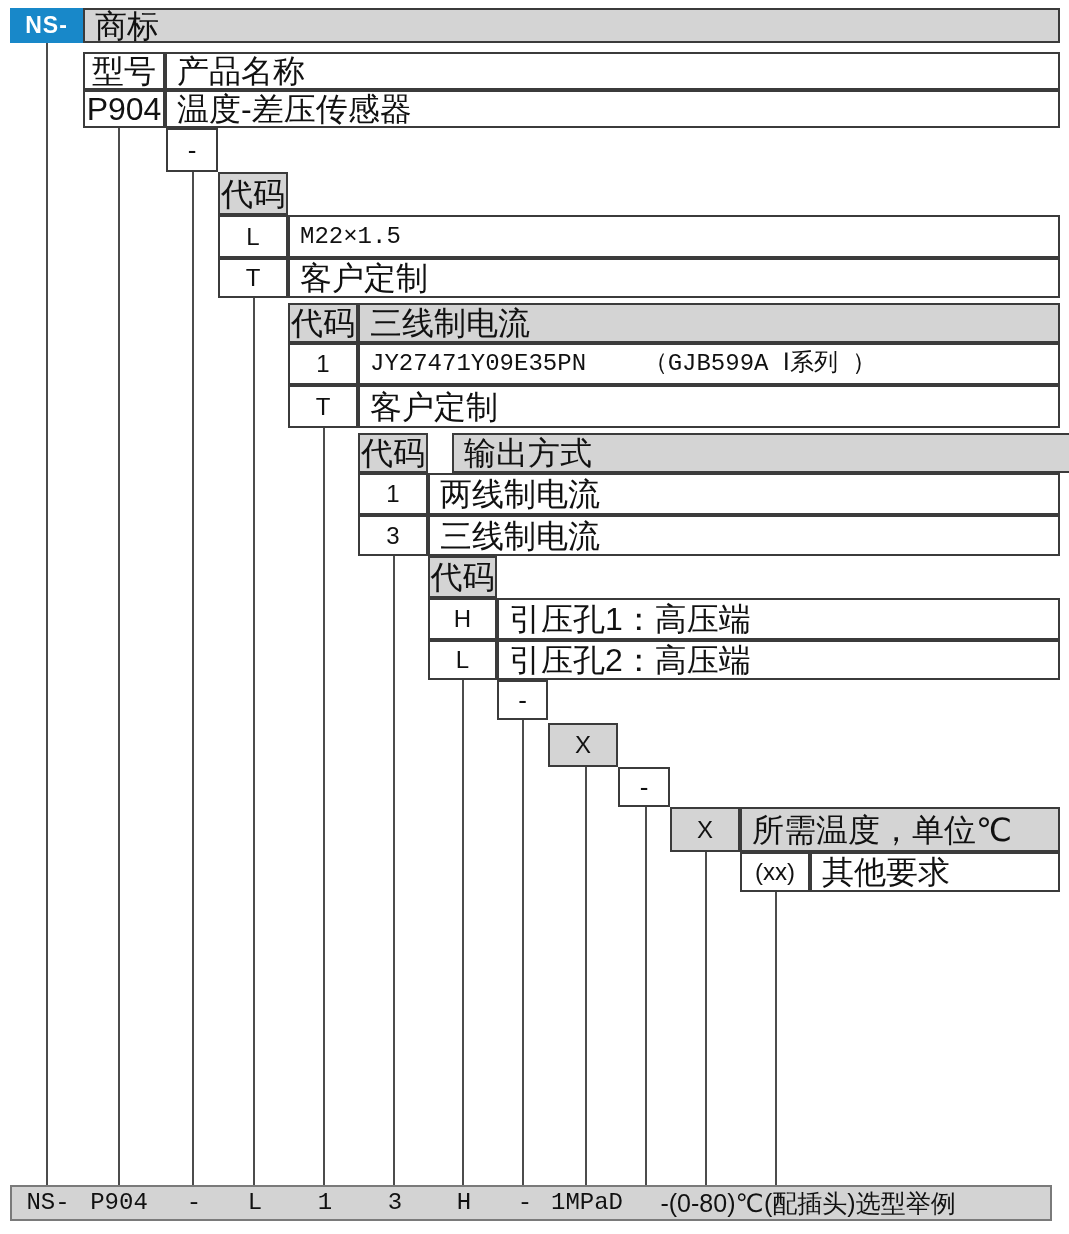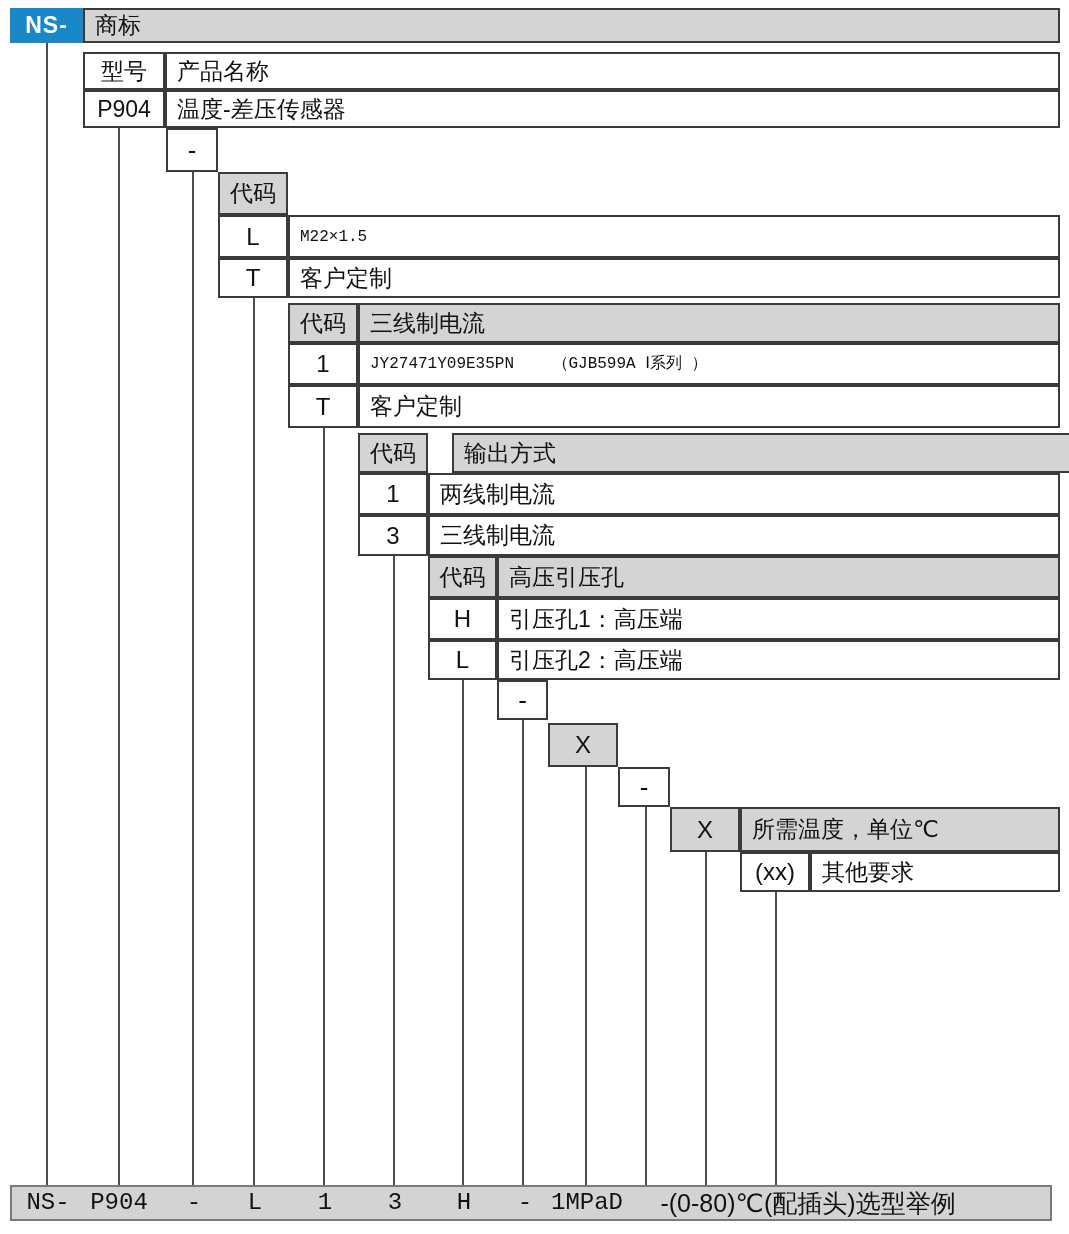--- a/index.html
+++ b/index.html
@@ -5,31 +5,31 @@
   html,body{margin:0;padding:0;background:#ffffff;}
   .canvas{
     position:relative;width:1069px;height:1234px;background:#ffffff;
     font-family:"Liberation Sans","DejaVu Sans",sans-serif;color:#111;
     overflow:hidden;
   }
   .cell{
     position:absolute;box-sizing:border-box;
     border:2px solid #3b3b3b;background:#ffffff;
     display:flex;align-items:center;
-    font-size:23px;line-height:1;white-space:pre;
+    font-size:32px;line-height:1;white-space:pre;
   }
   .center{justify-content:center;}
   .left{padding-left:10px;justify-content:flex-start;}
   .gray{background:#d4d4d4;}
   .blue{
     background:#1888c9;border-color:#1888c9;color:#ffffff;
     font-weight:bold;font-size:23px;letter-spacing:1px;
   }
   .code{font-size:24px;}
-  .mono{font-family:"Liberation Mono","DejaVu Sans Mono",monospace;font-size:16px;}
+  .mono{font-family:"Liberation Mono","DejaVu Sans Mono",monospace;font-size:24px;}
   .dash{font-size:26px;}
   .vline{position:absolute;width:1.5px;background:#4c4c4c;}
   .bar{
     position:absolute;left:10px;top:1185px;width:1042px;height:36px;
     box-sizing:border-box;background:#d3d3d3;border:2px solid #7a7a7a;
     font-size:25px;
   }
   .bar-item{
     position:absolute;top:50%;transform:translate(-50%,-50%);
     white-space:pre;line-height:1;
@@ -79,21 +79,20 @@
   <div class="cell left" style="left:358px;top:385px;width:702px;height:43px">客户定制</div>
 
   <div class="cell center gray" style="left:358px;top:433px;width:70px;height:40px">代码</div>
   <div class="cell left gray" style="left:452px;top:433px;width:632px;height:40px">输出方式</div>
   <div class="cell center code" style="left:358px;top:473px;width:70px;height:42px">1</div>
   <div class="cell left" style="left:428px;top:473px;width:632px;height:42px">两线制电流</div>
   <div class="cell center code" style="left:358px;top:515px;width:70px;height:41px">3</div>
   <div class="cell left" style="left:428px;top:515px;width:632px;height:41px">三线制电流</div>
 
   <div class="cell center gray" style="left:428px;top:556px;width:69px;height:42px">代码</div>
-  <div class="cell left gray" style="left:497px;top:556px;width:563px;height:42px">高压引压孔</div>
   <div class="cell center code" style="left:428px;top:598px;width:69px;height:42px">H</div>
   <div class="cell left" style="left:497px;top:598px;width:563px;height:42px">引压孔1：高压端</div>
   <div class="cell center code" style="left:428px;top:640px;width:69px;height:40px">L</div>
   <div class="cell left" style="left:497px;top:640px;width:563px;height:40px">引压孔2：高压端</div>
 
   <div class="cell center dash" style="left:497px;top:680px;width:51px;height:40px">-</div>
 
   <div class="cell center gray code" style="left:548px;top:723px;width:70px;height:44px">X</div>
 
   <div class="cell center dash" style="left:618px;top:767px;width:52px;height:40px">-</div>

